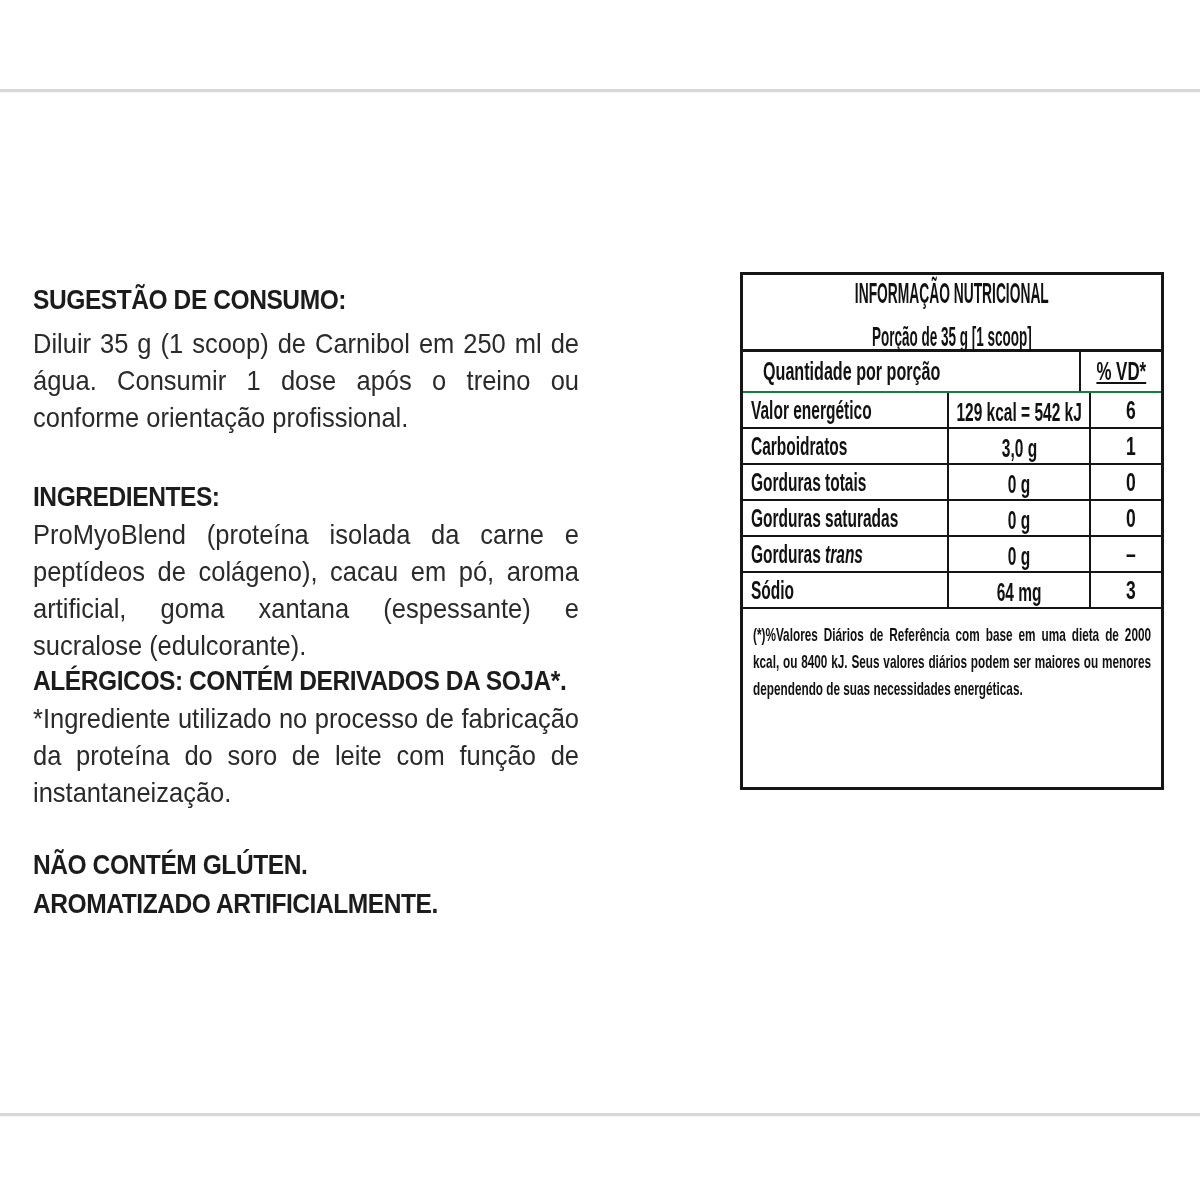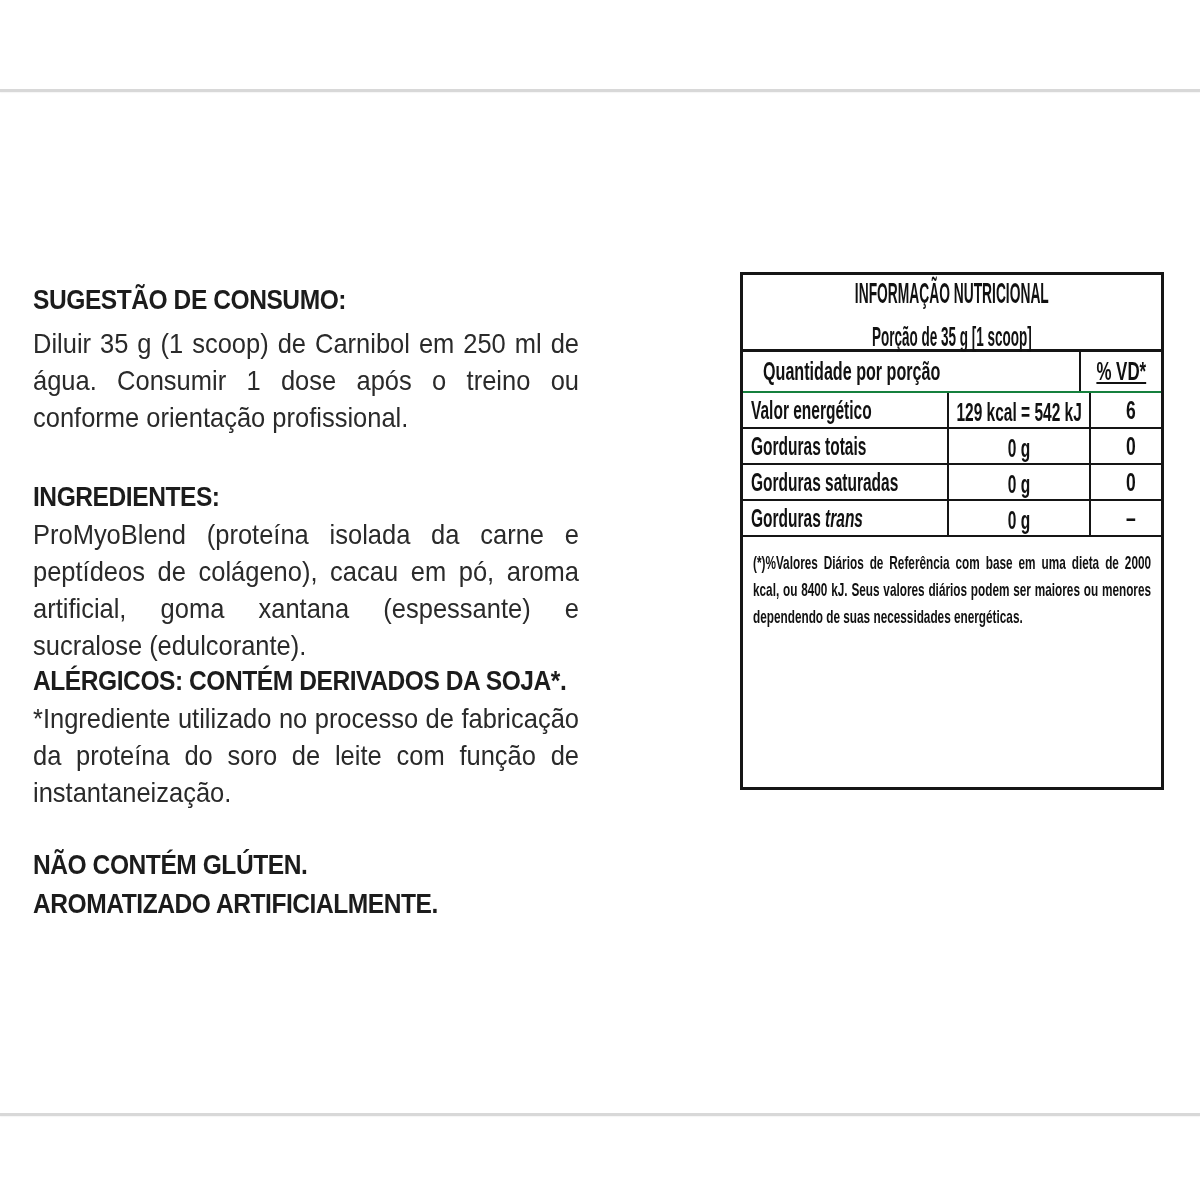--- a/index.html
+++ b/index.html
@@ -131,20 +131,31 @@
         </div>
         <div class="c-amount">
           <span class="cond">129 kcal = 542 kJ</span>
         </div>
         <div class="c-vd">
           <span class="cond">6</span>
         </div>
       </div>
       <div class="t-row">
         <div class="c-label">
+          <span class="cond">Carboidratos</span>
+        </div>
+        <div class="c-amount">
+          <span class="cond">3,0 g</span>
+        </div>
+        <div class="c-vd">
+          <span class="cond">1</span>
+        </div>
+      </div>
+      <div class="t-row">
+        <div class="c-label">
           <span class="cond">Gorduras totais</span>
         </div>
         <div class="c-amount">
           <span class="cond">0 g</span>
         </div>
         <div class="c-vd">
           <span class="cond">0</span>
         </div>
       </div>
       <div class="t-row">
@@ -160,20 +171,31 @@
       </div>
       <div class="t-row">
         <div class="c-label">
           <span class="cond">Gorduras <i>trans</i></span>
         </div>
         <div class="c-amount">
           <span class="cond">0 g</span>
         </div>
         <div class="c-vd">
           <span class="cond">–</span>
+        </div>
+      </div>
+      <div class="t-row">
+        <div class="c-label">
+          <span class="cond">Sódio</span>
+        </div>
+        <div class="c-amount">
+          <span class="cond">64 mg</span>
+        </div>
+        <div class="c-vd">
+          <span class="cond">3</span>
         </div>
       </div>
     </div>
 
   <div class="t-foot">
     <span class="foot-text">(*)%Valores Diários de Referência com base em uma dieta de 2000 kcal, ou 8400 kJ. Seus valores diários podem ser maiores ou menores dependendo de suas necessidades energéticas.</span>
   </div>
 </div>
 
 </body></html>

